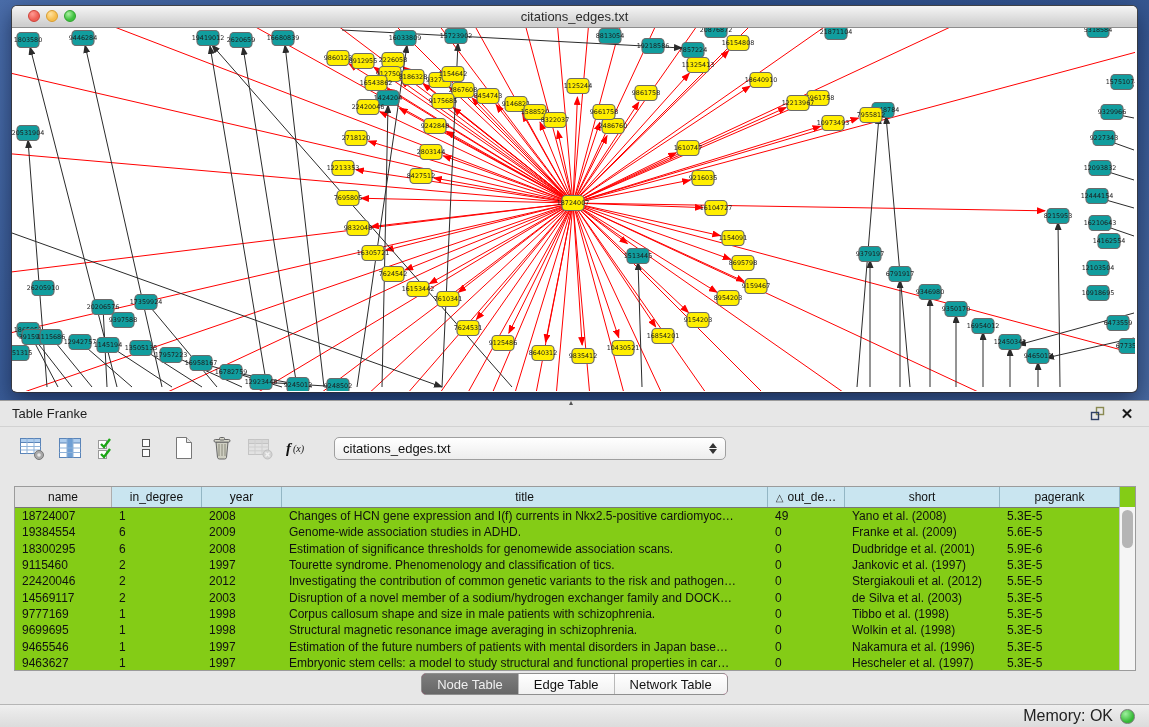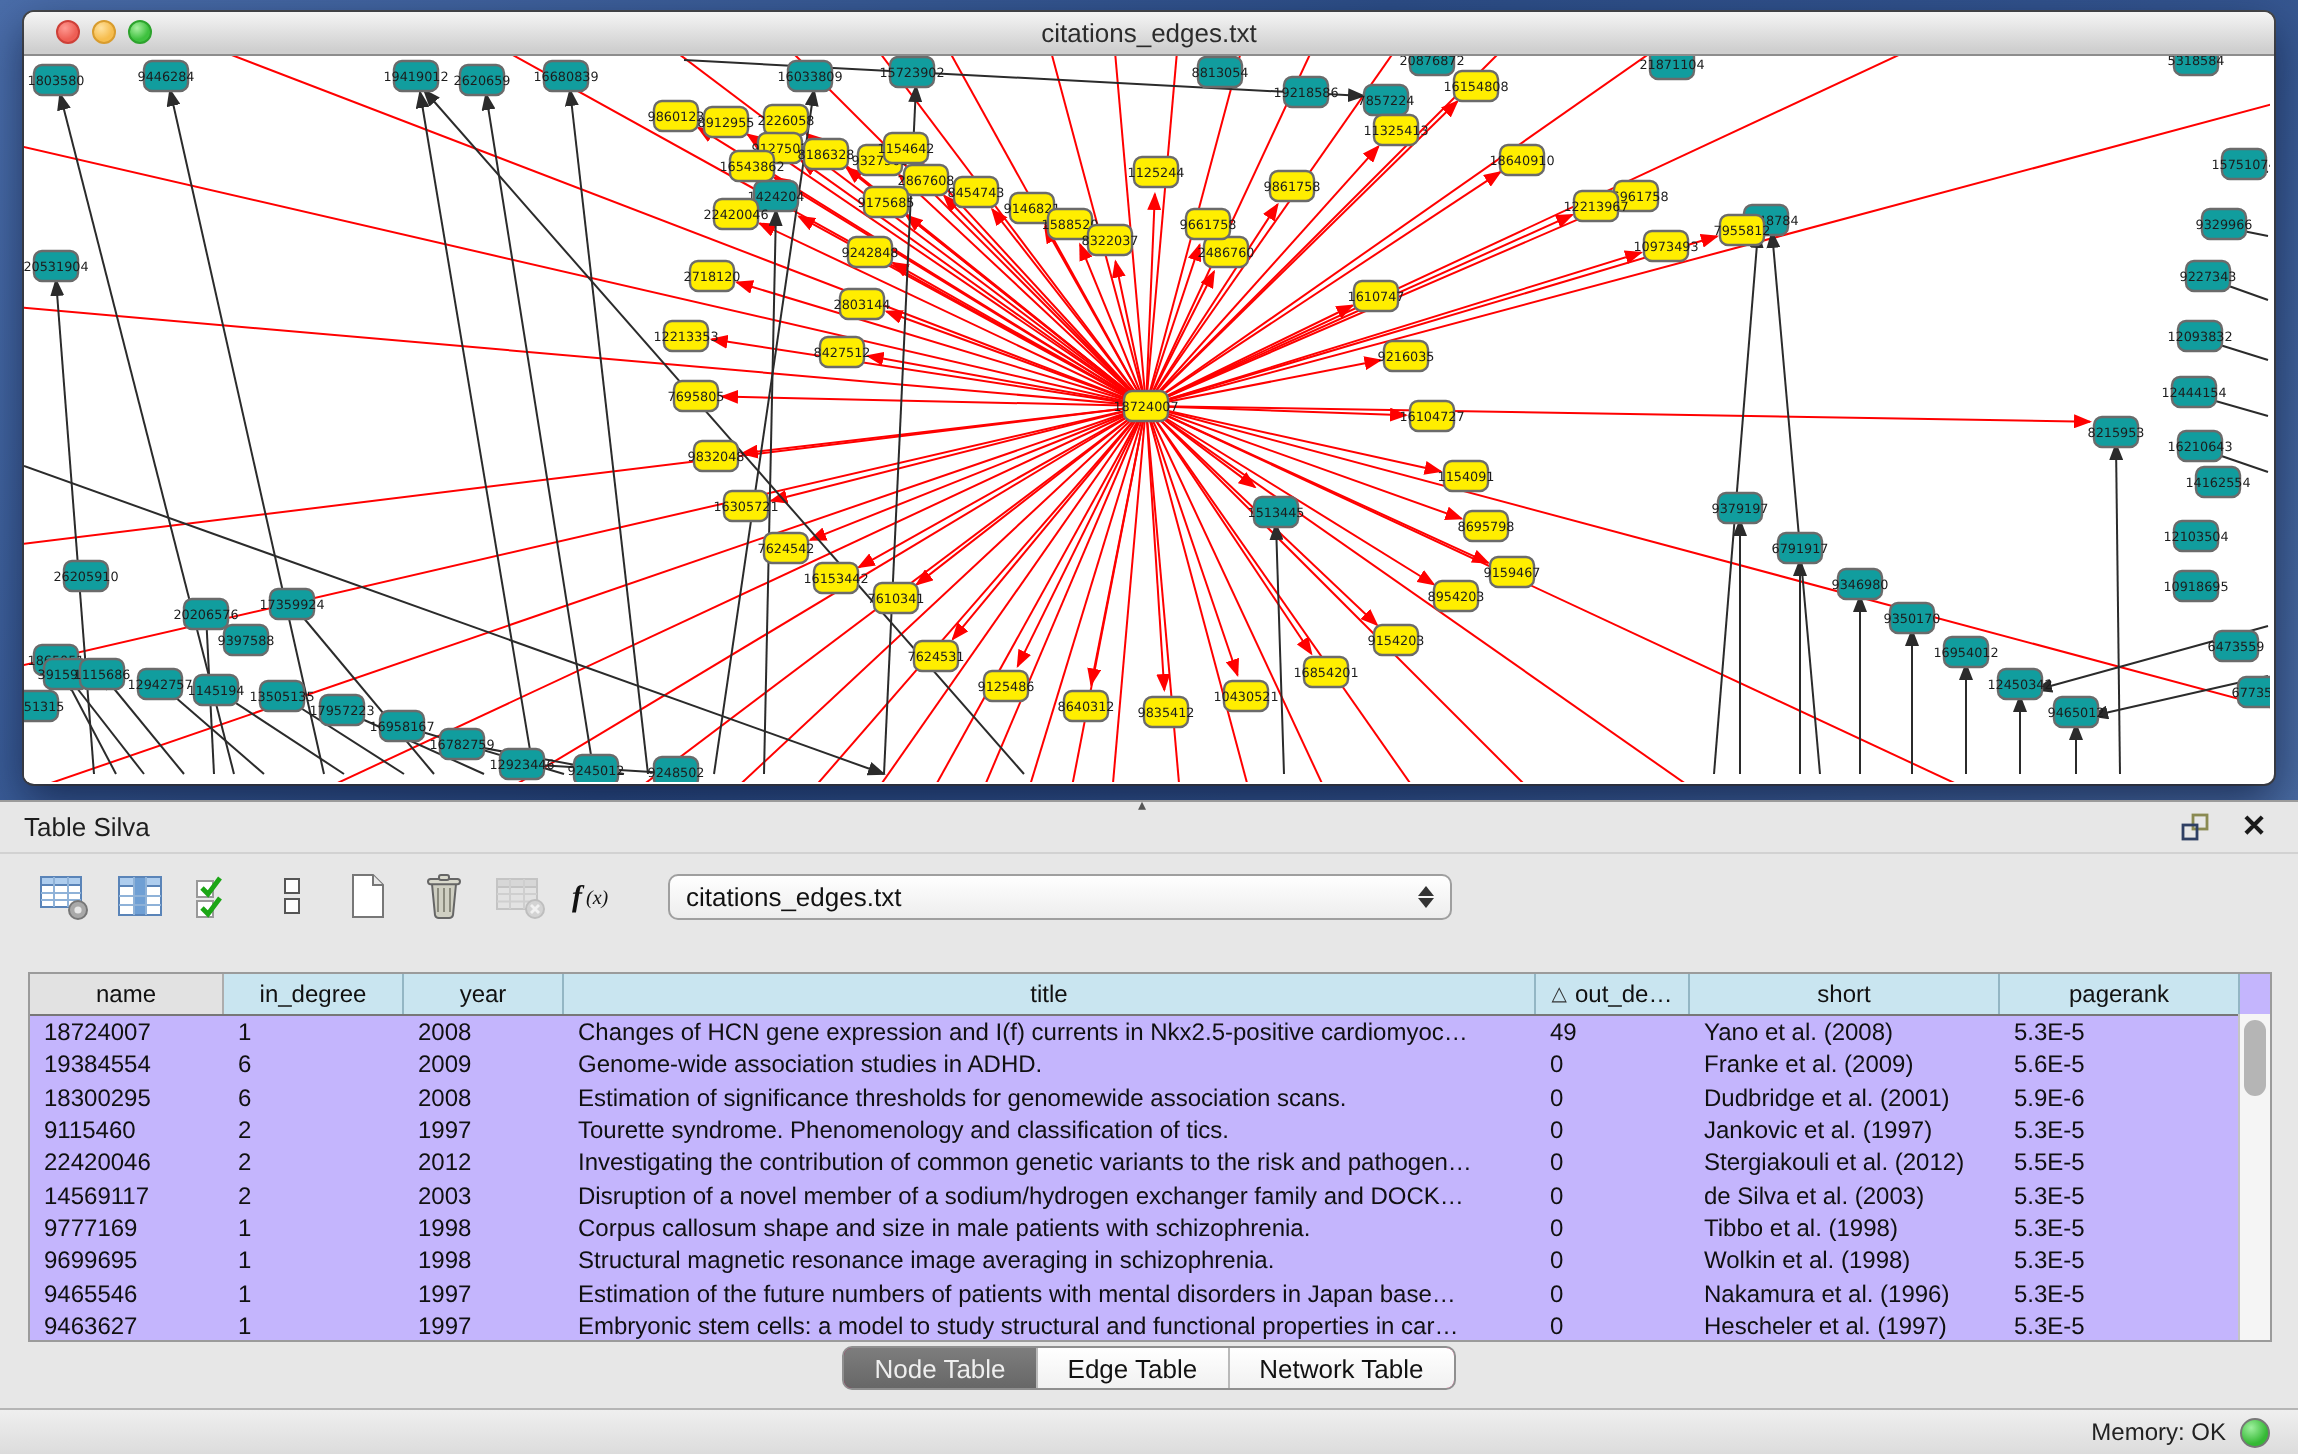--- a/index.html
+++ b/index.html
@@ -35,42 +35,42 @@
   .tbtn.disabled{opacity:.45;}
   .table-select{margin-left:14px;width:392px;height:23px;border:1px solid #9f9f9f;border-radius:5px;
     background:linear-gradient(180deg,#ffffff,#ededed);display:flex;align-items:center;
     font-size:13px;color:#111;padding:0 8px;box-sizing:border-box;}
   .table-select .sel-label{flex:1;}
   .updown{display:flex;flex-direction:column;gap:1px;align-items:center;}
   .updown i{width:0;height:0;border-left:4px solid transparent;border-right:4px solid transparent;}
   .updown .u{border-bottom:5px solid #333;}
   .updown .d{border-top:5px solid #333;}
 
-  .table-wrap{position:absolute;left:14px;top:85px;width:1122px;height:185px;background:#c4b5fd;
+  .table-wrap{position:absolute;left:14px;top:85px;width:1122px;height:185px;background:#84cc16;
     border:1px solid #9b9b9b;box-sizing:border-box;display:flex;flex-direction:column;}
   .thead{display:flex;height:20px;border-bottom:1px solid #777;flex:none;}
   .th{box-sizing:border-box;background:#c9e5f0;border-right:1px solid #93b6c4;font-size:12px;color:#111;
     display:flex;align-items:center;justify-content:center;overflow:hidden;white-space:nowrap;}
   .th.gray{background:#e2e2e2;border-right:1px solid #adadad;}
   .th .sort{margin-right:4px;font-size:10px;color:#333;}
   .tbody{flex:1;overflow:hidden;}
   .tr{display:flex;height:16.3px;align-items:center;}
   .td{box-sizing:border-box;font-size:12px;color:#101010;padding-left:7px;overflow:hidden;white-space:nowrap;}
   .vscroll{position:absolute;right:0;top:20px;bottom:0;width:15px;border-left:1px solid #c4c4c4;background:#f5f5f5;}
   .vthumb{position:absolute;left:2px;right:2px;top:3px;height:38px;border-radius:6px;background:#b5b5b5;}
 
   .tabsbar{position:absolute;left:0;top:272px;width:100%;display:flex;justify-content:center;}
   .seg{display:inline-flex;border:1px solid #8f8f8f;border-radius:5px;overflow:hidden;background:#be185d;height:20px;}
   .seg .tab{font-size:13px;padding:2px 15px;color:#111;display:flex;align-items:center;border-right:1px solid #b9b9b9;background:linear-gradient(180deg,#ffffff,#f1f1f1);}
   .seg .tab:last-child{border-right:none;}
   .seg .tab.sel{background:linear-gradient(180deg,#7d7d7d,#676767);color:#efefef;}
 
   .statusbar{position:absolute;left:0;top:704px;width:1149px;height:23px;background:linear-gradient(180deg,#efefef,#dcdcdc);
     border-top:1px solid #b5b5b5;display:flex;align-items:center;justify-content:flex-end;gap:7px;padding-right:14px;box-sizing:border-box;}
-  .statusbar .mem{font-size:12px;color:#222;}
+  .statusbar .mem{font-size:16px;color:#222;}
   .memdot{width:13px;height:13px;border-radius:50%;border:1px solid #777;
     background:radial-gradient(circle at 35% 30%,#9ef09e,#35b935 65%);}
 </style>
 </head>
 <body>
 
 <div class="stage">
 
   <div class="network-area">
     <div class="net-window">
@@ -647,21 +647,21 @@
             <rect x="550" y="167.5" width="22" height="15" rx="4" fill="#ffee00" stroke="#6b6b6b" stroke-width="1.2"></rect>
             <text x="561" y="177.3" text-anchor="middle" font-size="6.4" fill="#1c1c1c" font-family="DejaVu Sans, sans-serif">18724007</text>
           </g>
         </svg>
     </div>
   </div>
 
   <div class="table-panel">
     <div class="panel-grip">▴</div>
     <div class="panel-header">
-      <span class="ptitle">Table Silva</span>
+      <span class="ptitle">Table Franke</span>
       <div class="panel-hbtns">
         <span class="hbtn">
           <svg width="15" height="15" viewBox="0 0 15 15">
             <rect x="6.5" y="1.5" width="7" height="7" fill="none" stroke="#8a8a52" stroke-width="1.4"></rect>
             <rect x="1.5" y="6.5" width="7" height="7" fill="none" stroke="#2e3f63" stroke-width="1.4"></rect>
           </svg>
         </span>
         <span class="hbtn close-x">✕</span>
       </div>
     </div>

